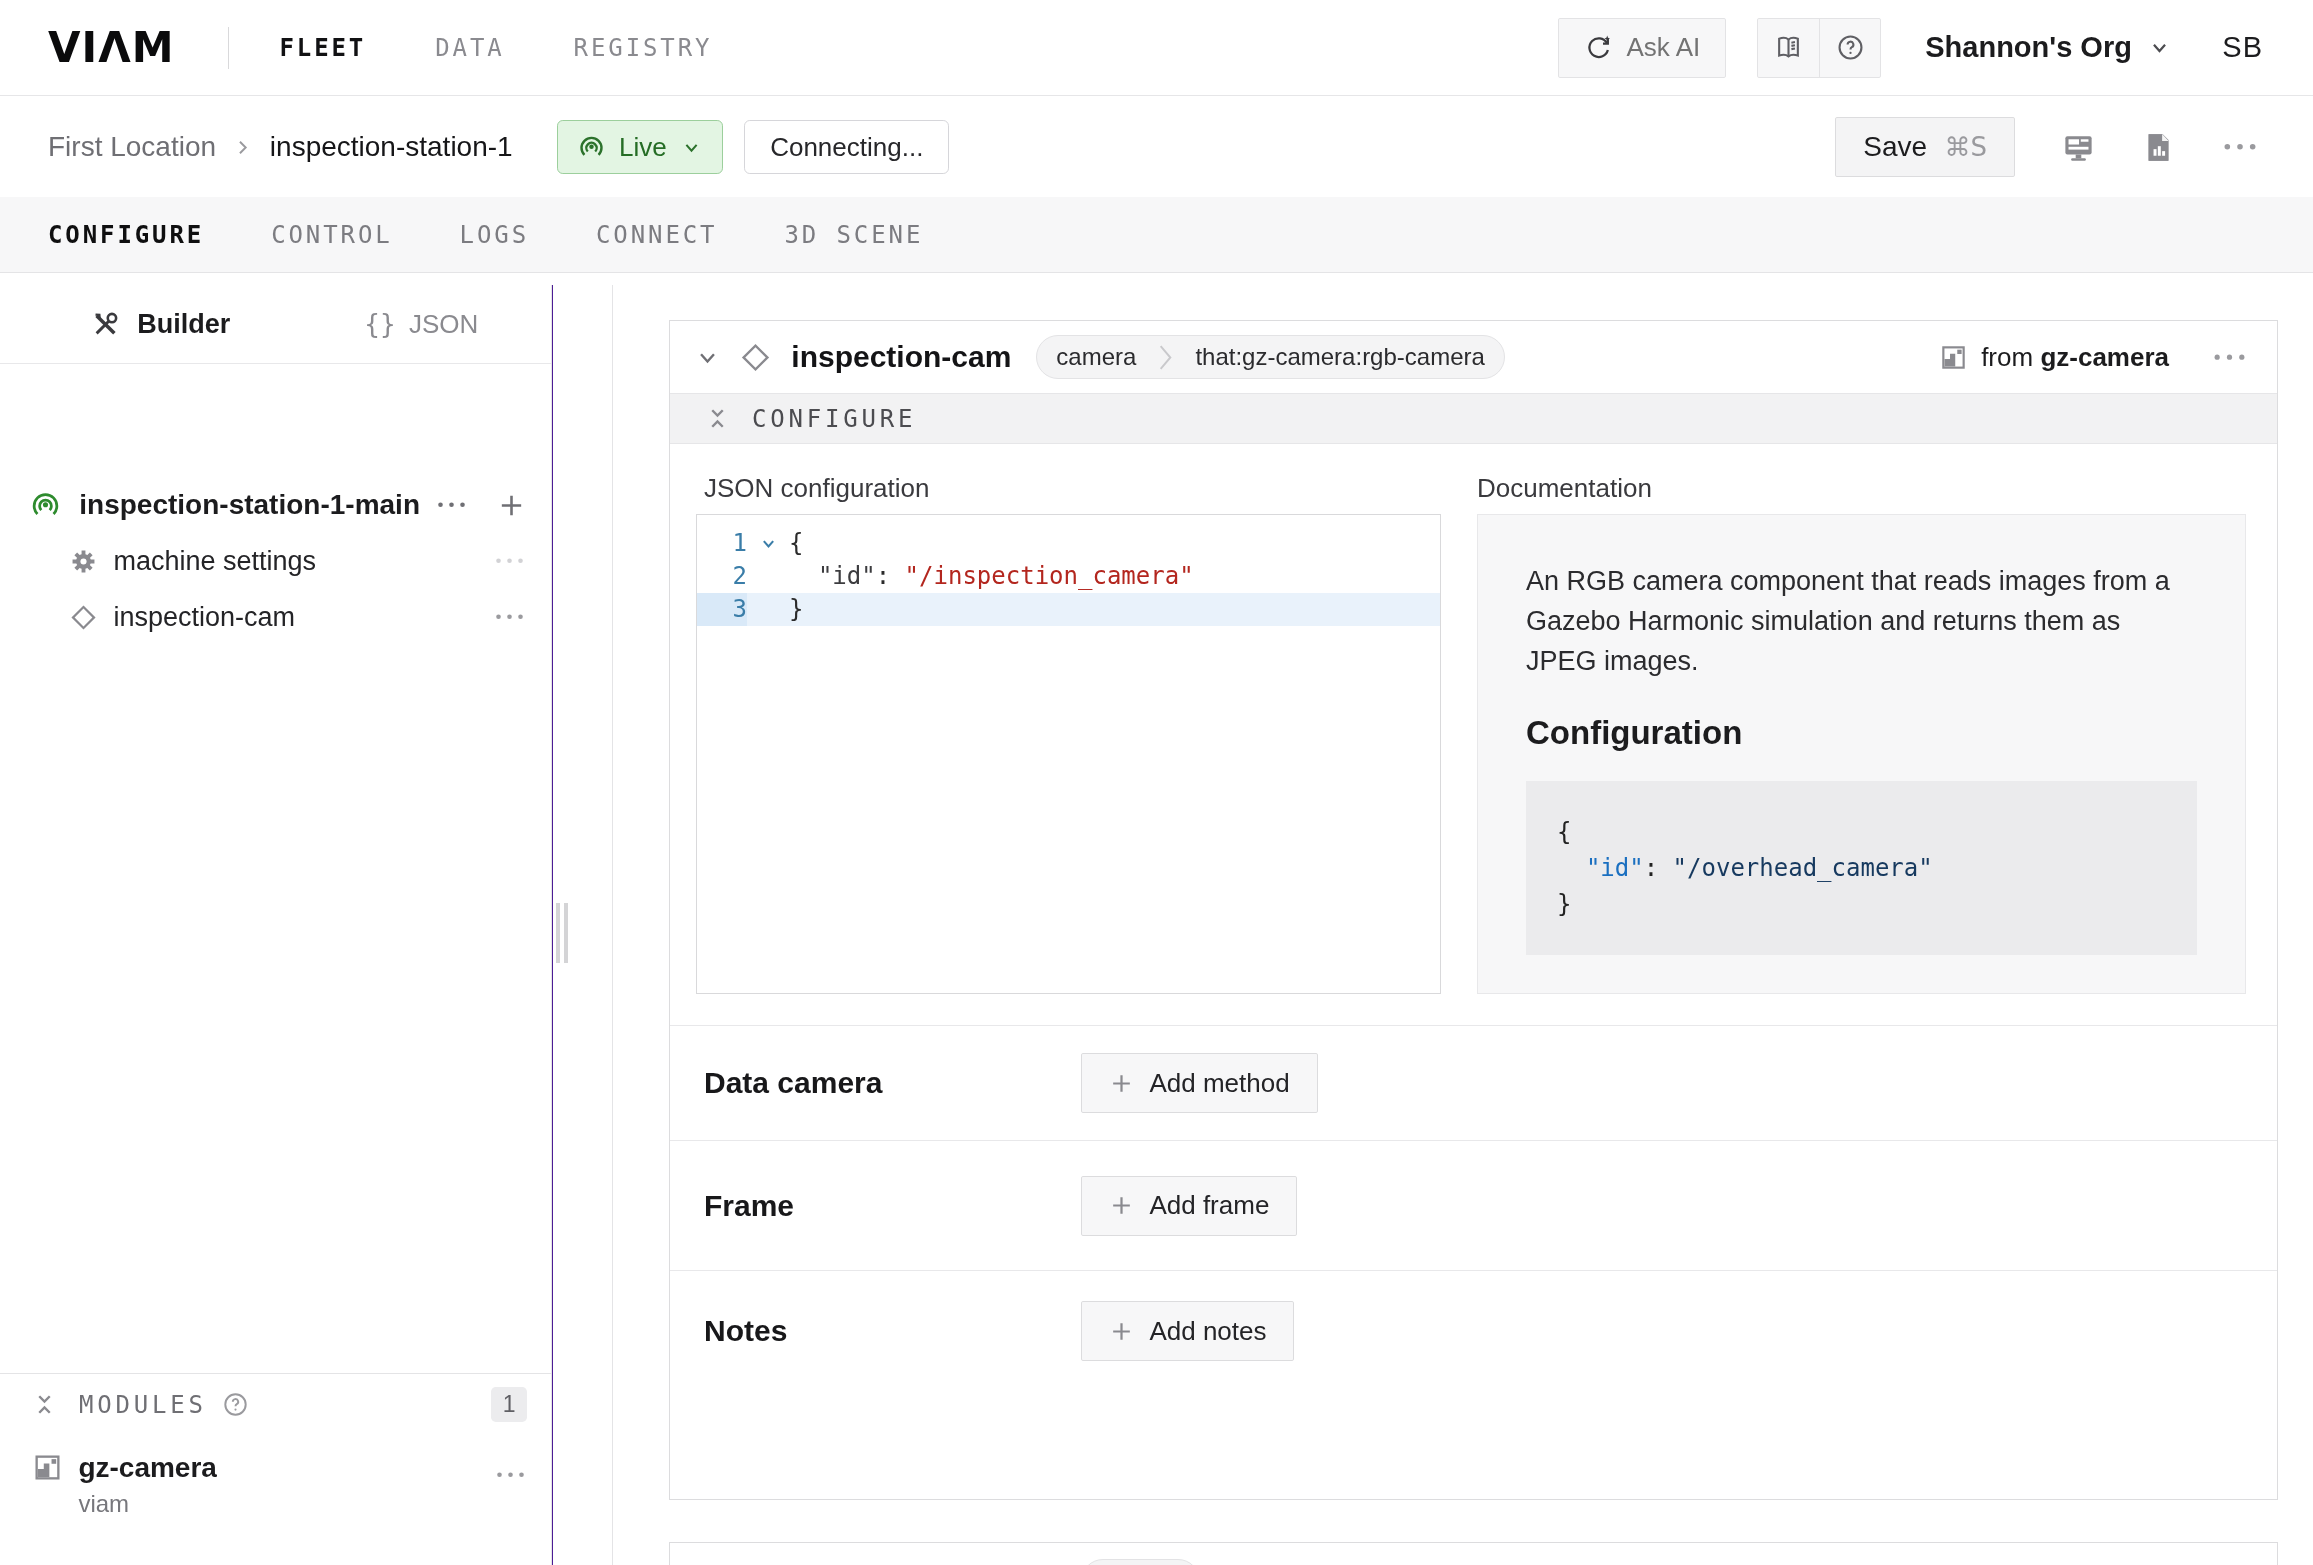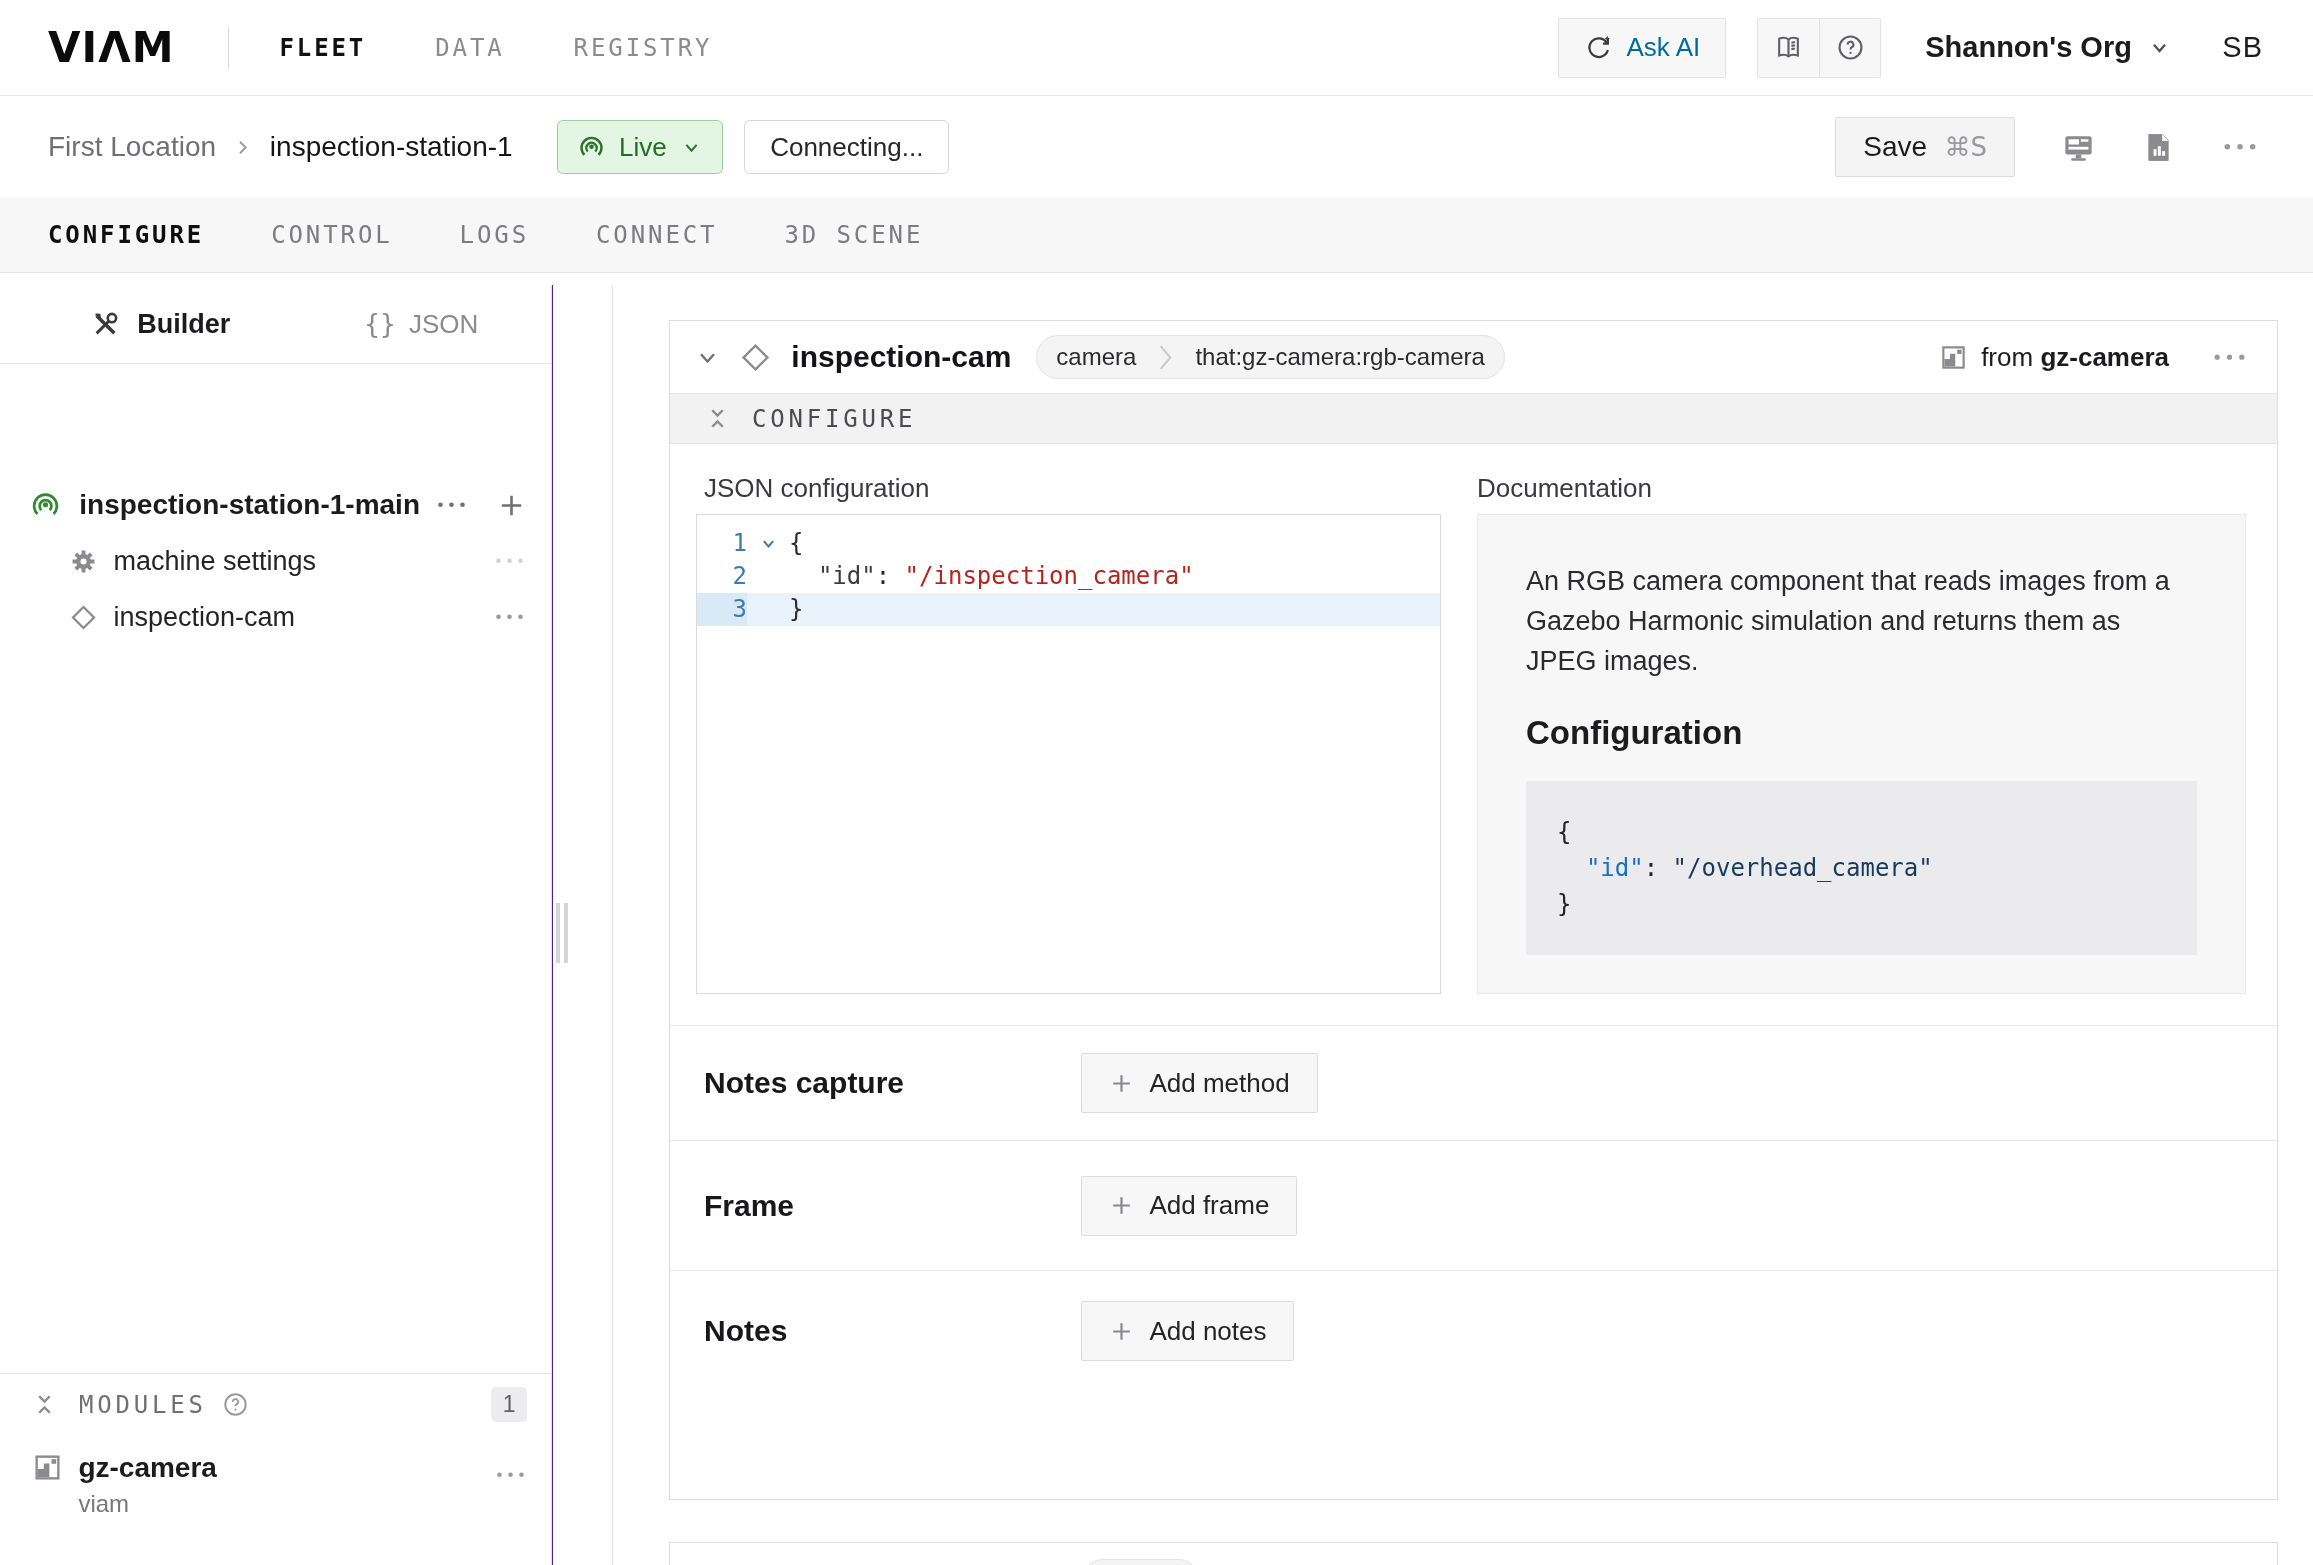--- a/index.html
+++ b/index.html
@@ -16,21 +16,21 @@
     background:#fff; border-bottom:1px solid #e6e6e8; display:flex; align-items:center; }
   .logo { margin-left:48px; font-size:42px; font-weight:800; letter-spacing:1px;
     font-family:"DejaVu Sans", sans-serif; color:#0b0b0c; }
   .topnav-divider { width:1px; height:42px; background:#d9d9db; margin:0 50px 0 54px; }
   .nav-tabs { display:flex; gap:69px; align-items:center; }
   .nav-tab { font-family:"DejaVu Sans Mono", monospace; font-size:24px; letter-spacing:2.9px;
     color:#8a8a8f; cursor:pointer; }
   .nav-tab.active { color:#111113; font-weight:bold; }
   .topnav-right { margin-left:auto; display:flex; align-items:center; padding-right:50px; }
   .askai-btn { height:60px; display:flex; align-items:center; gap:13.4px; padding:0 25px;
-    background:#f7f7f8; border:1px solid #e3e3e5; border-radius:1.9px; font-size:26px; color:#0369a1;justify-content:space-between; }
+    background:#f7f7f8; border:1px solid #e3e3e5; border-radius:1.9px; font-size:26px; color:#737373;justify-content:space-between; }
   .icon-group { display:flex; margin-left:31px; border:1px solid #e3e3e5; border-radius:1.9px;
     background:#f7f7f8; height:60px; }
   .icon-group .cell { width:61px; display:flex; align-items:center; justify-content:center; }
   .icon-group .cell + .cell { border-left:1px solid #e3e3e5; }
   .org-switch { display:flex; align-items:center; gap:15.4px; margin-left:44px; font-size:29px; font-weight:bold; }
   .avatar { margin-left:50px; font-size:29px; font-weight:normal; letter-spacing:1px; }
 
   
   .machinebar { position:absolute; left:0; top:97px; width:2313px; height:100px;
     display:flex; align-items:center; background:#fff; }
@@ -471,21 +471,21 @@
           <div class="doc-h">Configuration</div>
           <div class="doc-code"><span>{</span>
 <span>  </span><span class="doc-key">"id"</span><span>: </span><span class="doc-val">"/overhead_camera"</span>
 <span>}</span></div>
           <div class="doc-h2">Attributes</div>
 
         </div>
       </div>
 
       <div class="section-row row-datacapture">
-        <span class="stitle">Notes capture</span>
+        <span class="stitle">Data camera</span>
         <button class="add-btn">
           <svg width="25" height="25" viewBox="0 0 18 18" fill="none" stroke="#8a8a8f" stroke-width="1.6">
             <path d="M9 3 L9 15 M3 9 L15 9"></path>
           </svg>
           <span>Add method</span>
         </button>
       </div>
 
       <div class="section-row row-frame">
         <span class="stitle">Frame</span>

